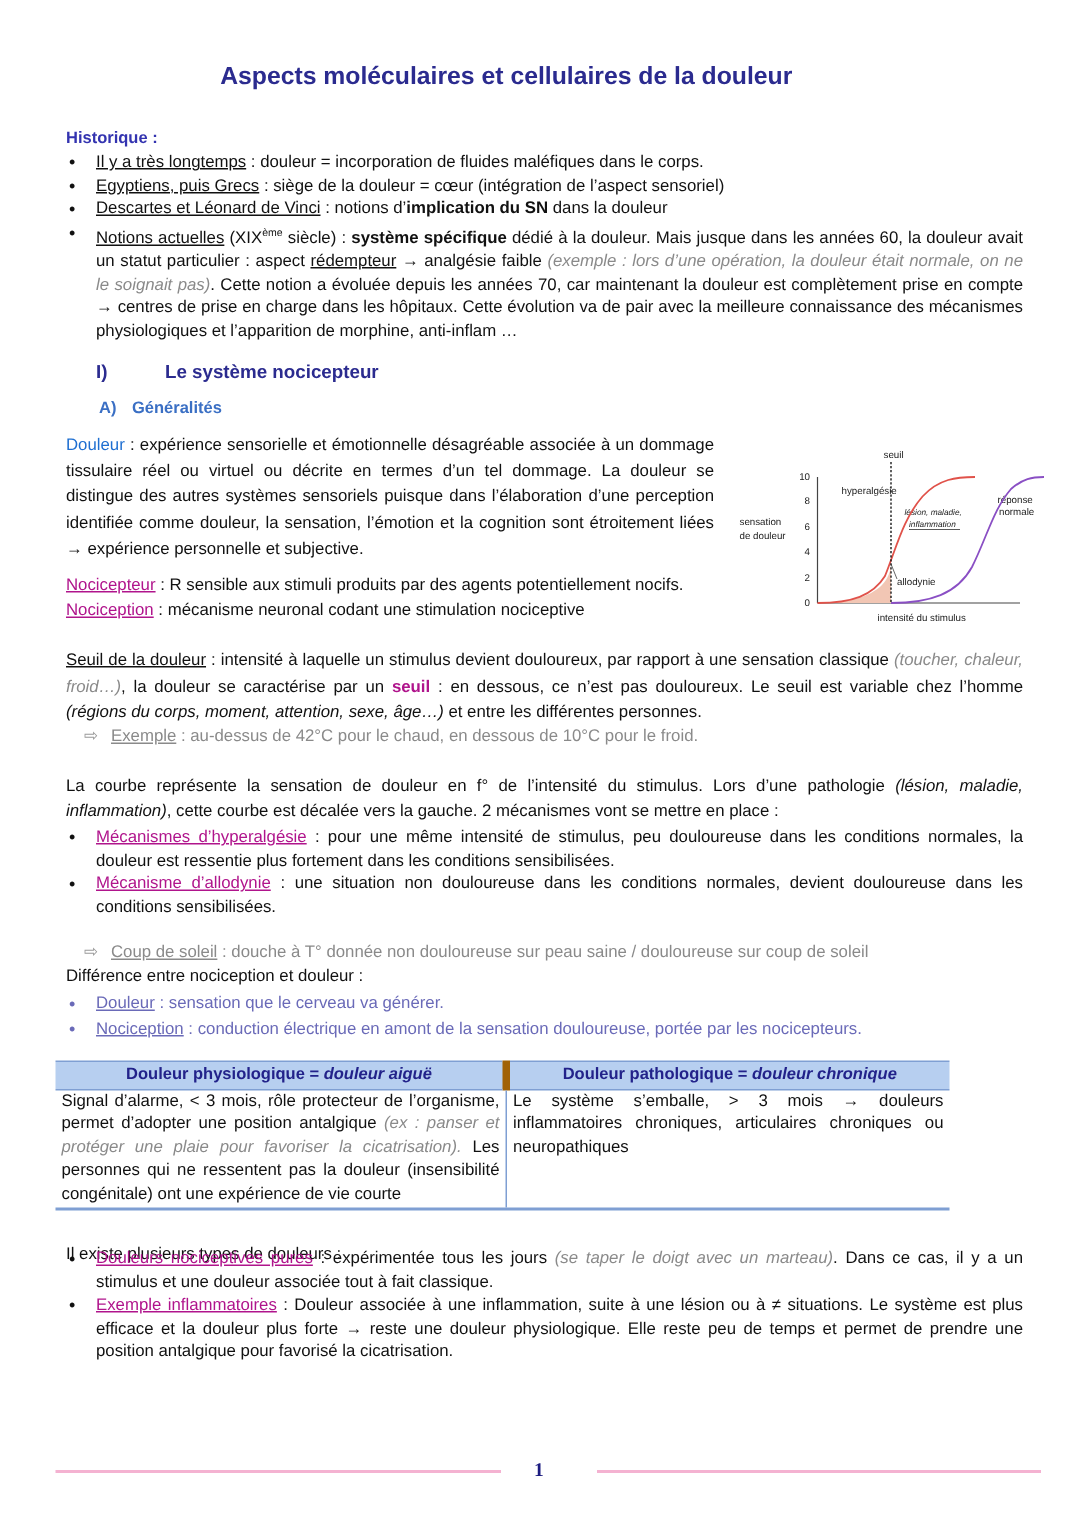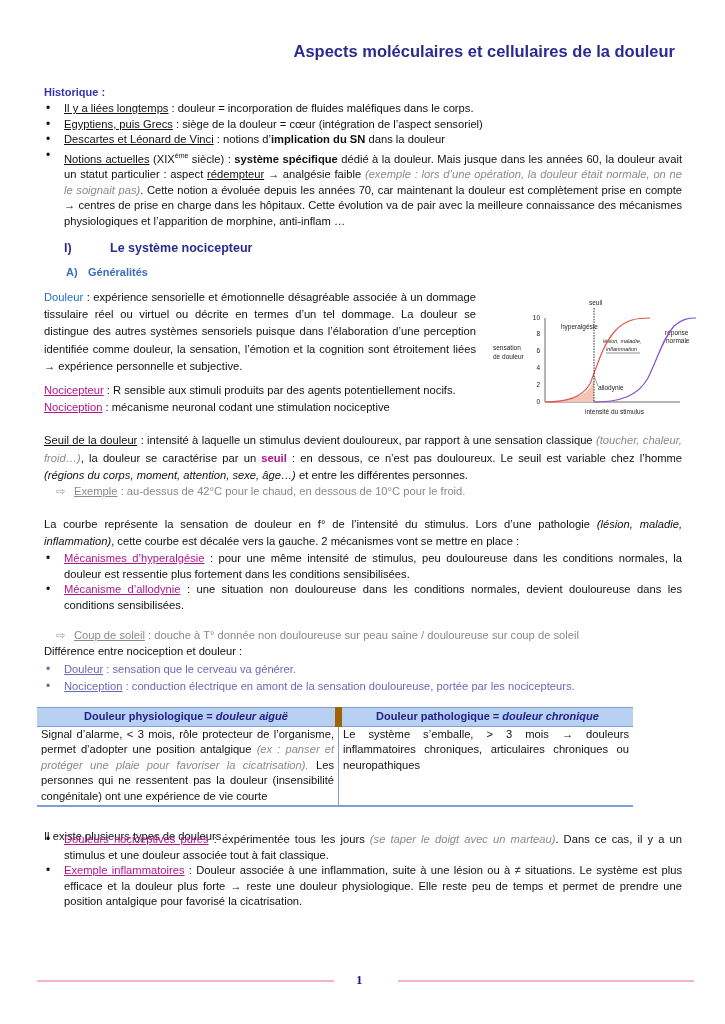--- a/index.html
+++ b/index.html
@@ -1,19 +1,19 @@
 <!DOCTYPE html>
 <html><head>
 <meta charset="utf-8">
 <style>
   html, body { margin:0; padding:0; background:#ffffff; }
   body { width:725px; height:1024px; position:relative; overflow:hidden;
          font-family:"Liberation Sans", sans-serif; color:#111; font-size:11.2px; line-height:15.6px; }
   .abs { position:absolute; }
-  .title { left:0; width:675px; top:44px; text-align:right; font-size:16.5px; font-weight:bold; color:#2b2b8f; }
+  .title { left:0; width:675px; top:44px; text-align:center; font-size:16.5px; font-weight:bold; color:#2b2b8f; }
   .hist-h { left:44px; top:85px; font-weight:bold; color:#3333b0; font-size:11px; }
   ul.bul { list-style:none; margin:0; padding:0; }
   ul.bul li { position:relative; padding-left:20px; }
   ul.bul li::before { content:"•"; position:absolute; left:2px; top:0; font-size:12px; }
   .u { text-decoration:underline; }
   .b { font-weight:bold; }
   .i-gray { font-style:italic; color:#8a8a8a; }
   .i { font-style:italic; }
   .justify { text-align:justify; }
   .pink { color:#b0148c; text-decoration:underline; }
@@ -21,34 +21,34 @@
   .gray { color:#8a8a8a; }
   .purple { color:#6a6ab8; }
   .sec1 { left:64px; top:241px; font-size:12.5px; font-weight:bold; color:#2b2b8f; }
   .sec1 .num { display:inline-block; width:46px; }
   .secA { left:66px; top:265px; font-size:11px; font-weight:bold; color:#3a6fc4; }
   .secA .num { display:inline-block; width:22px; }
   .arrow-li { position:relative; padding-left:30px; }
   .arrow-li .ar { position:absolute; left:12px; top:0; color:#9a9a9a; }
   table.cmp { border-collapse:collapse; width:596px; }
   table.cmp th { background:#b7cff0; color:#22228a; font-weight:bold; font-size:11px; padding:1px 4px; border-top:1px solid #7f9fd3; border-bottom:1px solid #7f9fd3; }
-  table.cmp th + th { border-left:7px solid #a16207; }
+  table.cmp th + th { border-left:5px solid #a16207; }
   table.cmp td { vertical-align:top; padding:0 4px; font-size:11.2px; line-height:15.6px; text-align:justify; border-bottom:2px solid #7f9fd3; }
   table.cmp td + td { border-left:1px solid #7f9fd3; }
   .footer-line { height:2px; background:#f4b2d1; }
   .pagenum { font-family:"Liberation Serif", serif; color:#1c1c80; font-weight:bold; font-size:13px; }
 </style>
 </head>
 <body>
 
 <div class="abs title">Aspects moléculaires et cellulaires de la douleur</div>
 
 <div class="abs hist-h">Historique :</div>
 <ul class="abs bul justify" style="left:44px; top:101px; width:638px;">
-  <li><span class="u">Il y a liées longtemps</span><span> : douleur = incorporation de fluides maléfiques dans le corps.</span></li>
+  <li><span class="u">Il y a très longtemps</span><span> : douleur = incorporation de fluides maléfiques dans le corps.</span></li>
   <li><span class="u">Egyptiens, puis Grecs</span><span> : siège de la douleur = cœur (intégration de l’aspect sensoriel)</span></li>
   <li><span class="u">Descartes et Léonard de Vinci</span><span> : notions d’</span><span class="b">implication du SN</span><span> dans la douleur</span></li>
   <li><span class="u">Notions actuelles</span><span> (XIX</span><sup style="font-size:7px;">ème</sup><span> siècle) : </span><span class="b">système spécifique</span><span> dédié à la douleur. Mais jusque dans les années 60, la douleur avait un statut particulier : aspect </span><span class="u">rédempteur</span><span> → analgésie faible </span><span class="i-gray">(exemple : lors d’une opération, la douleur était normale, on ne le soignait pas)</span><span>. Cette notion a évoluée depuis les années 70, car maintenant la douleur est complètement prise en compte → centres de prise en charge dans les hôpitaux. Cette évolution va de pair avec la meilleure connaissance des mécanismes physiologiques et l’apparition de morphine, anti-inflam …</span></li>
 </ul>
 
 <div class="abs sec1"><span class="num">I)</span><span>Le système nocicepteur</span></div>
 <div class="abs secA"><span class="num">A)</span><span>Généralités</span></div>
 
 <div class="abs justify" style="left:44px; top:289px; width:432px; line-height:17.2px;">
   <span class="blue-w">Douleur</span><span> : expérience sensorielle et émotionnelle désagréable associée à un dommage tissulaire réel ou virtuel ou décrite en termes d’un tel dommage. La douleur se distingue des autres systèmes sensoriels puisque dans l’élaboration d’une perception identifiée comme douleur, la sensation, l’émotion et la cognition sont étroitement liées → expérience personnelle et subjective.</span>

